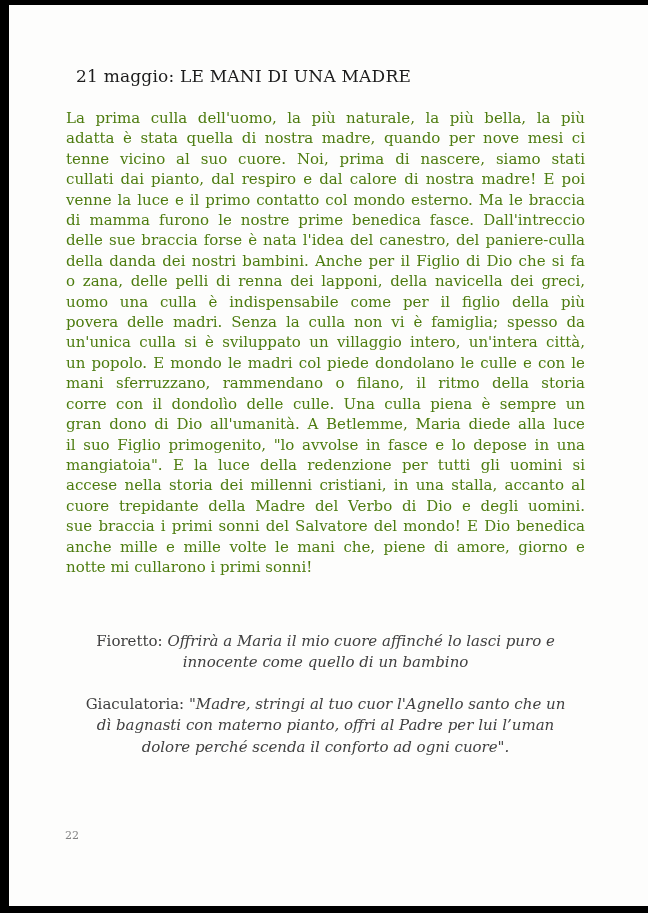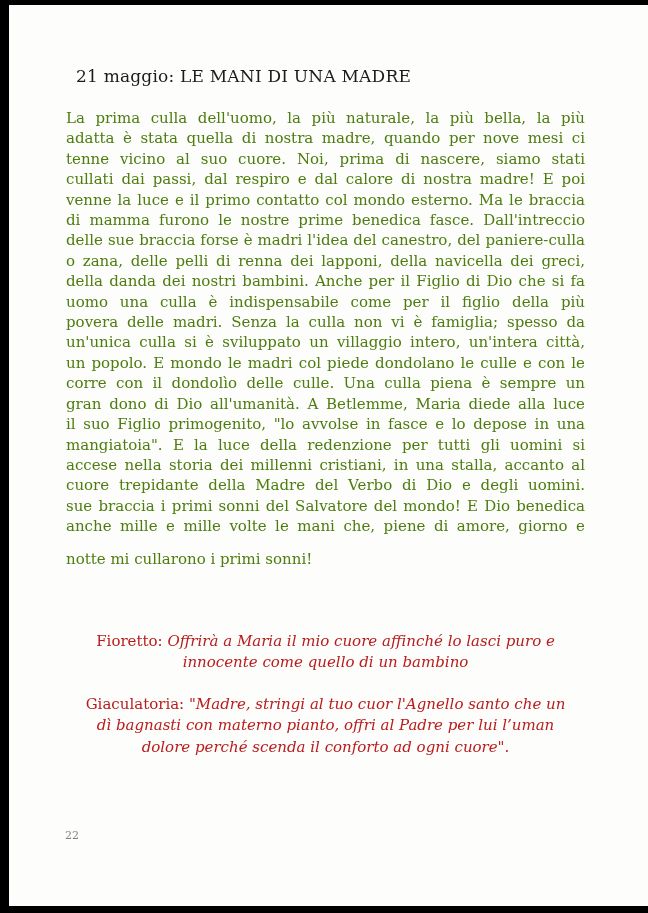--- a/index.html
+++ b/index.html
@@ -42,30 +42,29 @@
     color: #4d7c0f;
   }
   .bline {
     text-align: justify;
     text-align-last: justify;
     text-justify: inter-word;
     white-space: nowrap;
   }
   .bline.last {
     text-align-last: left;
-    margin-top: 12px;
   }
   .centered-block {
     position: absolute;
     left: 57px;
     width: 519px;
     text-align: center;
     font-size: 15px;
     line-height: 21.3px;
-    color: #b91c1c;
+    color: #404040;
   }
   .fioretto { top: 626px; }
   .giaculatoria { top: 689px; }
   .sec-label { font-style: normal; }
   .ital { font-style: italic; }
   .pagenum {
     position: absolute;
     left: 56px;
     top: 824px;
     font-size: 11px;
@@ -76,30 +75,31 @@
 <body>
 
 <div class="page">
 
   <h1 class="title">21 maggio: LE MANI DI UNA MADRE</h1>
 
   <div class="body-text" id="body-lines">
       <div class="bline">La prima culla dell'uomo, la più naturale, la più bella, la più</div>
       <div class="bline">adatta è stata quella di nostra madre, quando per nove mesi ci</div>
       <div class="bline">tenne vicino al suo cuore. Noi, prima di nascere, siamo stati</div>
-      <div class="bline">cullati dai passi, dal respiro e dal calore di nostra madre! E poi</div>
+      <div class="bline">cullati dai pianto, dal respiro e dal calore di nostra madre! E poi</div>
       <div class="bline">venne la luce e il primo contatto col mondo esterno. Ma le braccia</div>
       <div class="bline">di mamma furono le nostre prime benedica fasce. Dall'intreccio</div>
-      <div class="bline">delle sue braccia forse è madri l'idea del canestro, del paniere-culla</div>
+      <div class="bline">delle sue braccia forse è nata l'idea del canestro, del paniere-culla</div>
+      <div class="bline">della danda dei nostri bambini. Anche per il Figlio di Dio che si fa</div>
       <div class="bline">o zana, delle pelli di renna dei lapponi, della navicella dei greci,</div>
-      <div class="bline">della danda dei nostri bambini. Anche per il Figlio di Dio che si fa</div>
       <div class="bline">uomo una culla è indispensabile come per il figlio della più</div>
       <div class="bline">povera delle madri. Senza la culla non vi è famiglia; spesso da</div>
       <div class="bline">un'unica culla si è sviluppato un villaggio intero, un'intera città,</div>
       <div class="bline">un popolo. E mondo le madri col piede dondolano le culle e con le</div>
+      <div class="bline">mani sferruzzano, rammendano o filano, il ritmo della storia</div>
       <div class="bline">corre con il dondolìo delle culle. Una culla piena è sempre un</div>
       <div class="bline">gran dono di Dio all'umanità. A Betlemme, Maria diede alla luce</div>
       <div class="bline">il suo Figlio primogenito, "lo avvolse in fasce e lo depose in una</div>
       <div class="bline">mangiatoia". E la luce della redenzione per tutti gli uomini si</div>
       <div class="bline">accese nella storia dei millenni cristiani, in una stalla, accanto al</div>
       <div class="bline">cuore trepidante della Madre del Verbo di Dio e degli uomini.</div>
       <div class="bline">sue braccia i primi sonni del Salvatore del mondo! E Dio benedica</div>
       <div class="bline">anche mille e mille volte le mani che, piene di amore, giorno e</div>
       <div class="bline last">notte mi cullarono i primi sonni!</div>
     </div>

